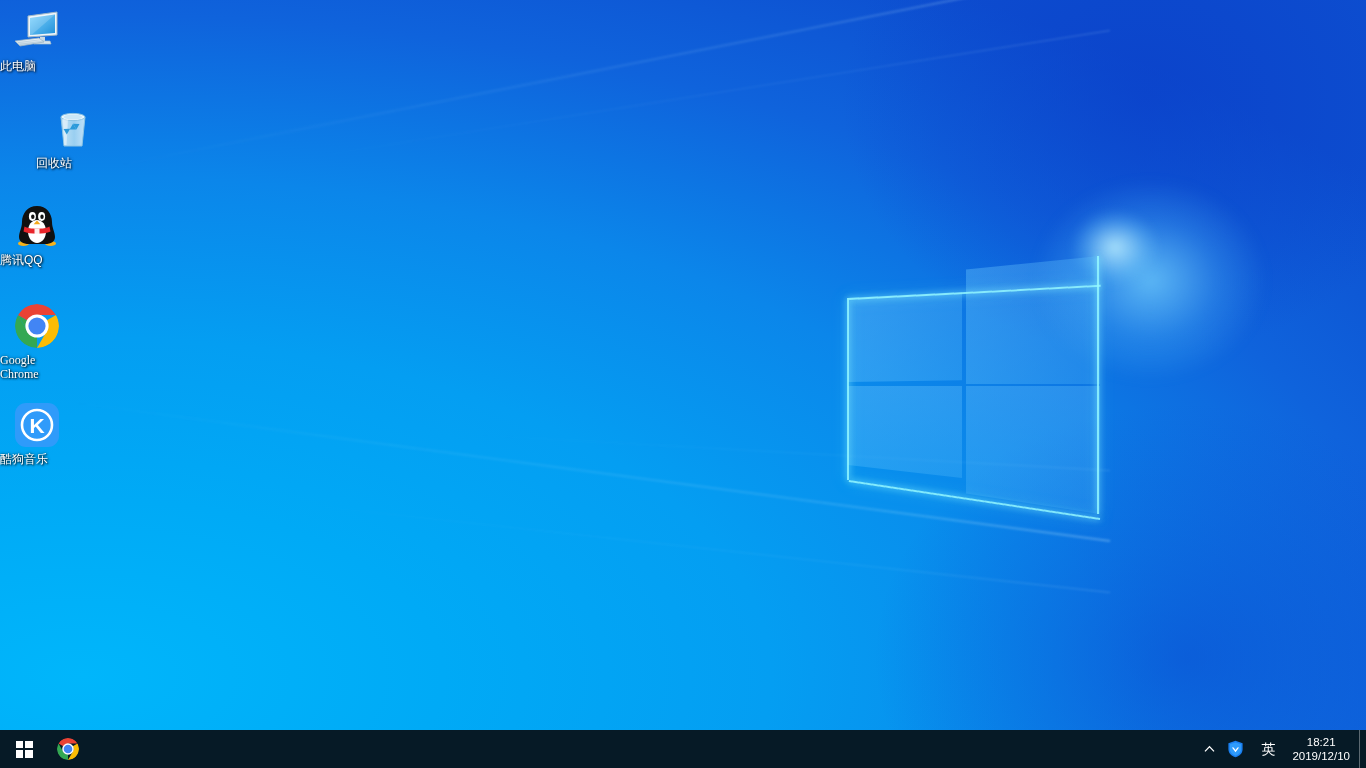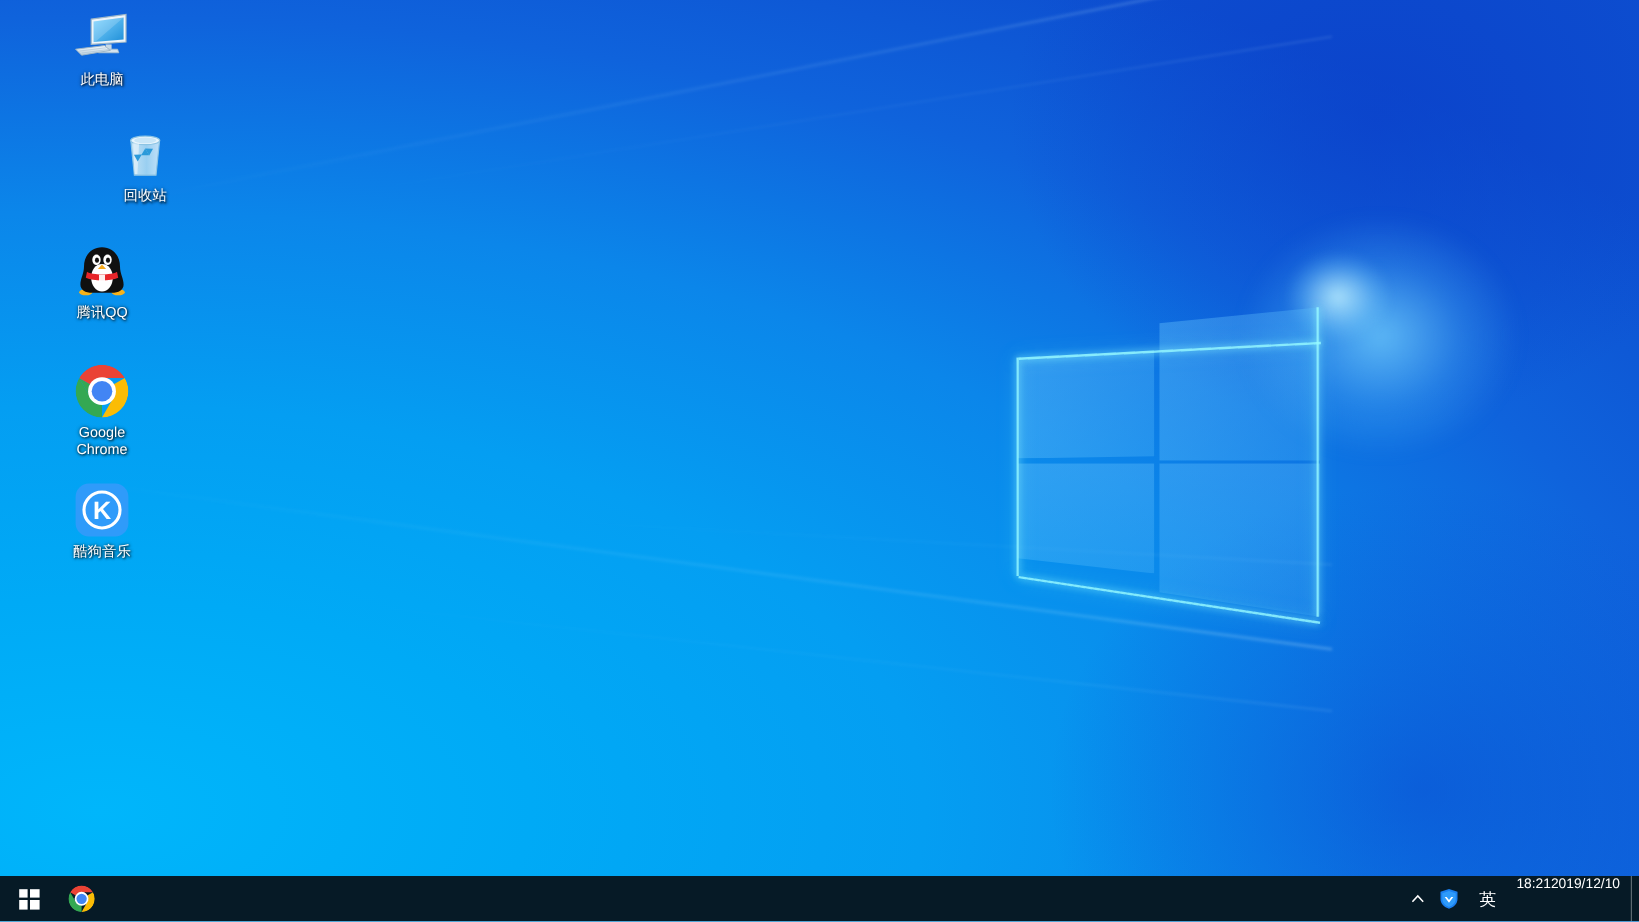--- a/index.html
+++ b/index.html
@@ -112,24 +112,22 @@
   .e-top     { left: 5px;   top: 46px;  width: 252px; height: 2px; transform: rotate(-3.0deg); }
   .e-left    { left: 5px;   top: 46px;  width: 182px; height: 2px; transform: rotate(90deg); }
   .e-right   { left: 255px; top: 4px;   width: 258px; height: 2px; transform: rotate(90deg); }
   .e-bottom  { left: 5px;   top: 228px; width: 254px; height: 2px; transform: rotate(8.6deg); }
 
   
   .icons { position: absolute; left: 0; top: 0; }
   .dicon {
     position: absolute;
     width: 74px;
-    text-align: center;
     cursor: default;
     user-select: none;
-    margin-left: 48px;
   }
   .dicon .glyph {
     width: 48px; height: 48px;
     margin: 0 auto 3px auto;
     position: relative;
   }
   .dicon .lbl {
     font-size: 12px;
     line-height: 14px;
     color: #ffffff;
@@ -170,21 +168,21 @@
     padding: 0 6px; cursor: default;
   }
   .tray-ime { color: #ffffff; font-size: 14px; line-height: 1; padding: 0 5px; }
   .clock {
     color: #ffffff;
     font-size: 11.5px;
     line-height: 14px;
     text-align: center;
     padding: 0 9px 0 6px;
     height: 38px;
-    display: flex; justify-content: center;
+    display: flex; flex-direction: column; justify-content: center;
     cursor: default;
   }
   .show-desktop {
     width: 6px; height: 38px;
     border-left: 1px solid rgba(255,255,255,.35);
     cursor: default;
   }
 </style>
 </head>
 <body>
@@ -281,21 +279,21 @@
           <ellipse cx="19.8" cy="14.8" rx="1.7" ry="2.2" fill="#111111"></ellipse>
           <ellipse cx="29.0" cy="14.8" rx="1.7" ry="2.2" fill="#111111"></ellipse>
           <polygon points="24,18.5 20.6,22.2 27.4,22.2" fill="#f6a91b"></polygon>
           <path d="M11.5 24.5 C16 27.5 32 27.5 36.5 24.5 L37.5 29.5 C31 32.5 17 32.5 10.5 29.5 Z" fill="#e8252a"></path>
           <polygon points="21.5,27 26.5,27 26.5,34 21.5,33.6" fill="#ffffff" opacity=".92"></polygon>
         </svg>
       </div>
       <div class="lbl">腾讯QQ</div>
     </div>
 
-    <div class="dicon" style="left:0px; top:302px;">
+    <div class="dicon" style="left:0px; top:302px;font-family:Liberation Serif, serif;">
       <div class="glyph">
         <svg viewBox="0 0 48 48" width="48" height="48">
           <defs>
               <clipPath id="cc">
                 <circle cx="24" cy="24" r="22"></circle>
               </clipPath>
             </defs>
           <g clip-path="url(#cc)">
             <path d="M24 2 A22 22 0 0 1 43.05 13 L24 13 A11 11 0 0 0 14.45 18.5 Z" fill="#ea4335"></path>
             <path d="M43.05 13 A22 22 0 0 1 24 46 L33.5 29.5 A11 11 0 0 0 33.5 18.5 Z" fill="#fbbc05"></path>

